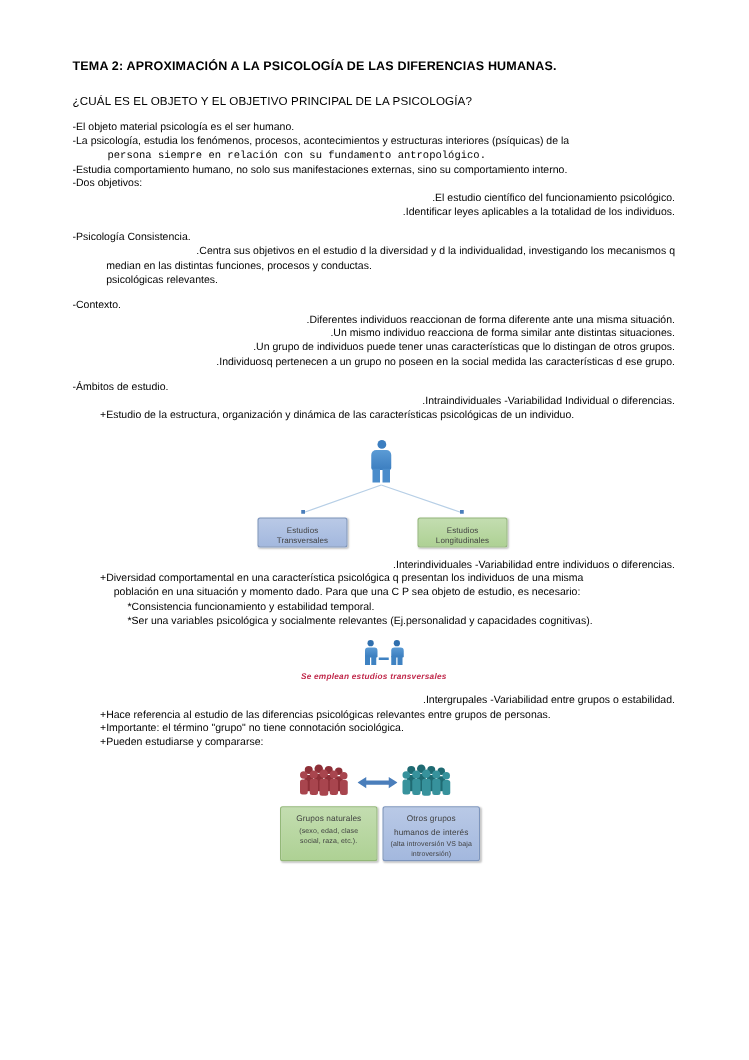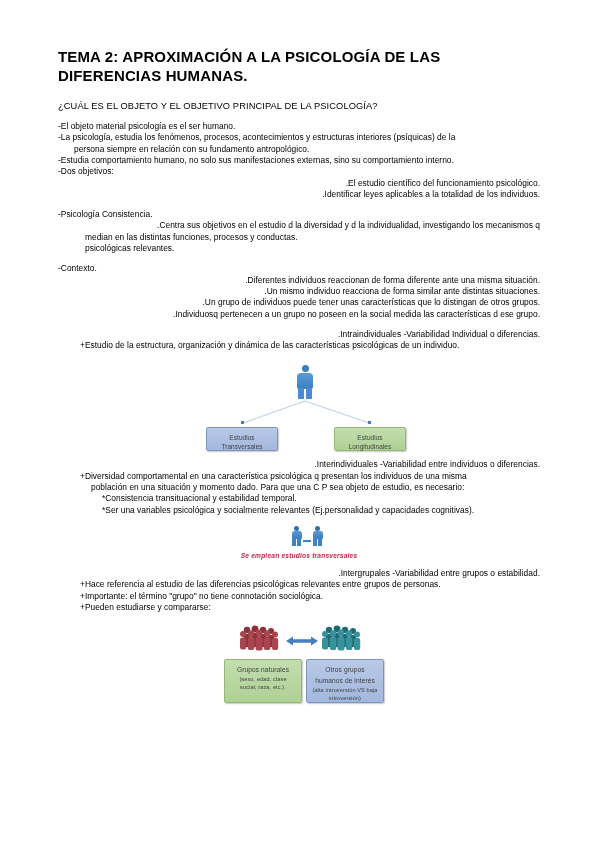--- a/index.html
+++ b/index.html
@@ -24,21 +24,21 @@
     box-sizing: border-box;
   }
   .content {
     position: absolute;
     left: 58px;
     top: 48px;
     width: 482px;
   }
 
   h1.doc-title {
-    font-size: 15px;
+    font-size: 10px;
     font-weight: bold;
     letter-spacing: 0.15px;
     margin: 0 0 15px 0;
     line-height: 1.25;
   }
   .section-q {
     font-size: 9.3px;
     margin: 0 0 9px 0;
     letter-spacing: 0.1px;
     line-height: 1.25;
@@ -49,21 +49,21 @@
     line-height: 11.3px;
     letter-spacing: 0.02px;
     white-space: pre-wrap;
     margin: 0;
   }
   .ln.i0 { margin-left: 0px; }
   .ln.i1 { margin-left: 29px; text-align: right; }
   .ln.i2 { margin-left: 22px; }
   .ln.i3 { margin-left: 33px; }
   .ln.i4 { margin-left: 44px; }
-  .ln.cont1 { margin-left: 16px; }
+  .ln.cont1 { margin-left: 28px; font-family: Liberation Mono, monospace; }
   .ln.cont2 { margin-left: 27px; }
   .gap { height: 9px; }
 
   
   .fig {
     position: relative;
     width: 482px;
   }
   .fig1 { height: 96px; margin-top: 12px; }
 
@@ -243,20 +243,21 @@
     <p class="ln i1">.Centra sus objetivos en el estudio d la diversidad y d la individualidad, investigando los mecanismos q</p>
     <p class="ln cont2">median en las distintas funciones, procesos y conductas.</p>
     <p class="ln cont2">psicológicas relevantes.</p>
     <div class="gap"></div>
     <p class="ln i0">-Contexto.</p>
     <p class="ln i1">.Diferentes individuos reaccionan de forma diferente ante una misma situación.</p>
     <p class="ln i1">.Un mismo individuo reacciona de forma similar ante distintas situaciones.</p>
     <p class="ln i1">.Un grupo de individuos puede tener unas características que lo distingan de otros grupos.</p>
     <p class="ln i1">.Individuosq pertenecen a un grupo no poseen en la social medida las características d ese grupo.</p>
     <div class="gap"></div>
+    <p class="ln i0">-Ámbitos de estudio.</p>
     <p class="ln i1">.Intraindividuales -Variabilidad Individual o diferencias.</p>
     <p class="ln i2">+Estudio de la estructura, organización y dinámica de las características psicológicas de un individuo.</p>
 
     <div class="fig fig1">
       <div class="person-blue">
         <div class="pb-head"></div>
         <div class="pb-body"></div>
         <div class="pb-legL"></div>
         <div class="pb-legR"></div>
       </div>
@@ -274,21 +275,21 @@
       </div>
       <div class="box box-green">
         <span>Estudios</span><br>
         <span>Longitudinales</span>
       </div>
     </div>
 
     <p class="ln i1">.Interindividuales -Variabilidad entre individuos o diferencias.</p>
     <p class="ln i2">+Diversidad comportamental en una característica psicológica q presentan los individuos de una misma</p>
     <p class="ln i3">población en una situación y momento dado. Para que una C P sea objeto de estudio, es necesario:</p>
-    <p class="ln i4">*Consistencia transituacional y estabilidad temporal.</p>
+    <p class="ln i4">*Consistencia funcionamiento y estabilidad temporal.</p>
     <p class="ln i4">*Ser una variables psicológica y socialmente relevantes (Ej.personalidad y capacidades cognitivas).</p>
 
     <div class="fig fig2">
       <div class="two-people">
         <div class="tp" style="left:0px;">
           <div class="tp-head"></div>
           <div class="tp-body"></div>
           <div class="tp-legL"></div>
           <div class="tp-legR"></div>
         </div>

